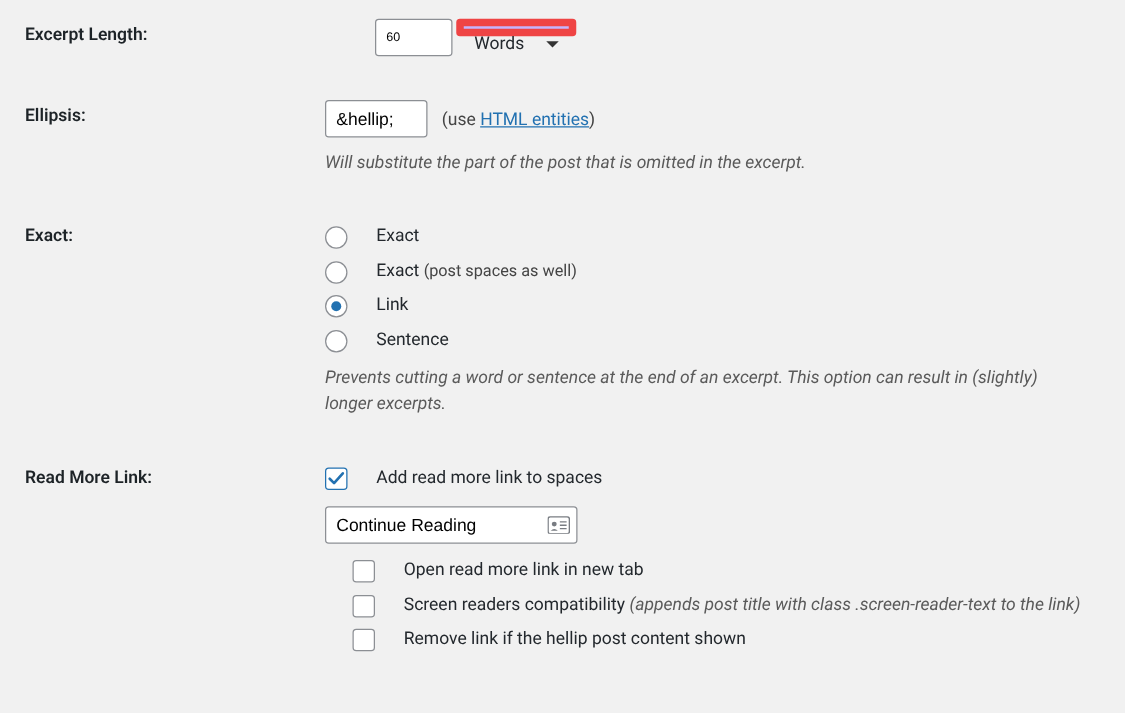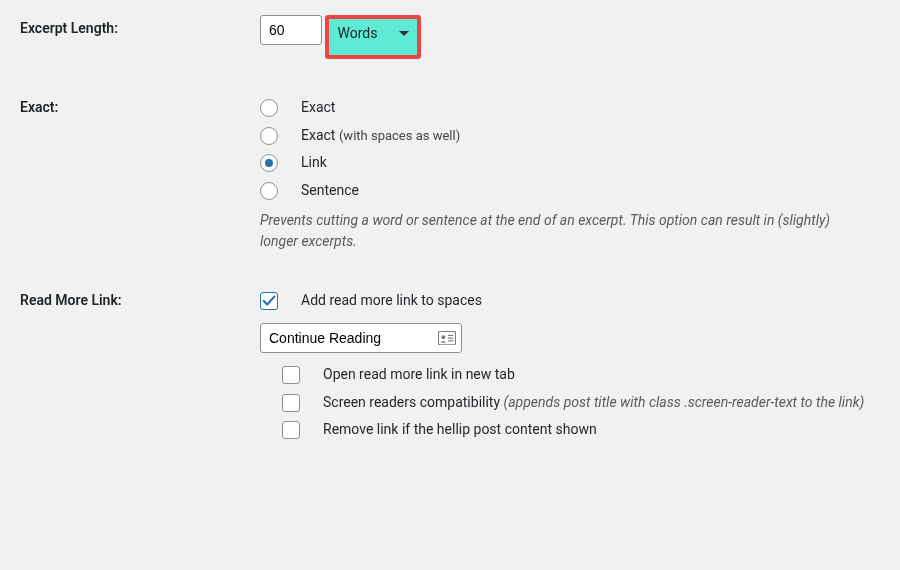--- a/index.html
+++ b/index.html
@@ -22,25 +22,26 @@
     padding: 20px 10px 20px 20px;
     width: 240px;
     font-weight: 600;
     font-size: 14px;
     color: #1d2327;
     margin-top: 15px;
   }
   input[type=text].small {
     width: 62px;
     padding: 4px 8px;
-    font-size: 14px;
+    font-size: 10px;
     border: 1px solid #8c8f94;
     border-radius: 3px;
     background: #fff;
     height: 30px;
+    margin-left: 40px;
   }
   input[type=text].med {
     width: 82px;
     padding: 4px 8px;
     font-size: 14px;
     border: 1px solid #8c8f94;
     border-radius: 3px;
     background: #fff;
     height: 30px;
   }
@@ -49,24 +50,24 @@
     padding: 4px 30px 4px 8px;
     font-size: 14px;
     border: 1px solid #8c8f94;
     border-radius: 3px;
     background: #fff;
     height: 30px;
   }
   .select-wrap {
     display: inline-block;
     position: relative;
-    border: 4px solid #ef4444;
-    border-radius: 3px;
-    background: #5eead4;
-    height: 44px;
+    border: 6px solid #ef4444;
+    border-radius: 3px;
+    background: #c4b5fd;
+    height: 14px;
     line-height: 28px;
     padding: 0 28px 0 8px;
     font-size: 14px;
     vertical-align: top;
     min-width: 96px;
   }
   .select-wrap::after {
     content: "";
     position: absolute;
     right: 8px;
@@ -119,33 +120,43 @@
     <tr>
       <th>Excerpt Length:</th>
       <td>
         <input type="text" class="small" value="60" style="">
         <span class="select-wrap">
           <span>Words</span>
         </span>
       </td>
     </tr>
 
+    <tr>
+      <th>Ellipsis:</th>
+      <td>
+        <input type="text" class="med" value="&amp;hellip;" style="">
+        <span class="hint">
+          <span>(use </span><a href="#" class="link">HTML entities</a><span>)</span>
+        </span>
+        <div class="desc">Will substitute the part of the post that is omitted in the excerpt.</div>
+      </td>
+    </tr>
 
     <tr>
       <th>Exact:</th>
       <td>
         <div class="radio-row">
           <span class="radio"></span>
           <span class="rlabel">Exact</span>
         </div>
         <div class="radio-row">
           <span class="radio"></span>
           <span class="rlabel">
             <span>Exact</span>
-            <span class="sublabel">(with spaces as well)</span>
+            <span class="sublabel">(post spaces as well)</span>
           </span>
         </div>
         <div class="radio-row">
           <span class="radio checked"></span>
           <span class="rlabel">Link</span>
         </div>
         <div class="radio-row">
           <span class="radio"></span>
           <span class="rlabel">Sentence</span>
         </div>

